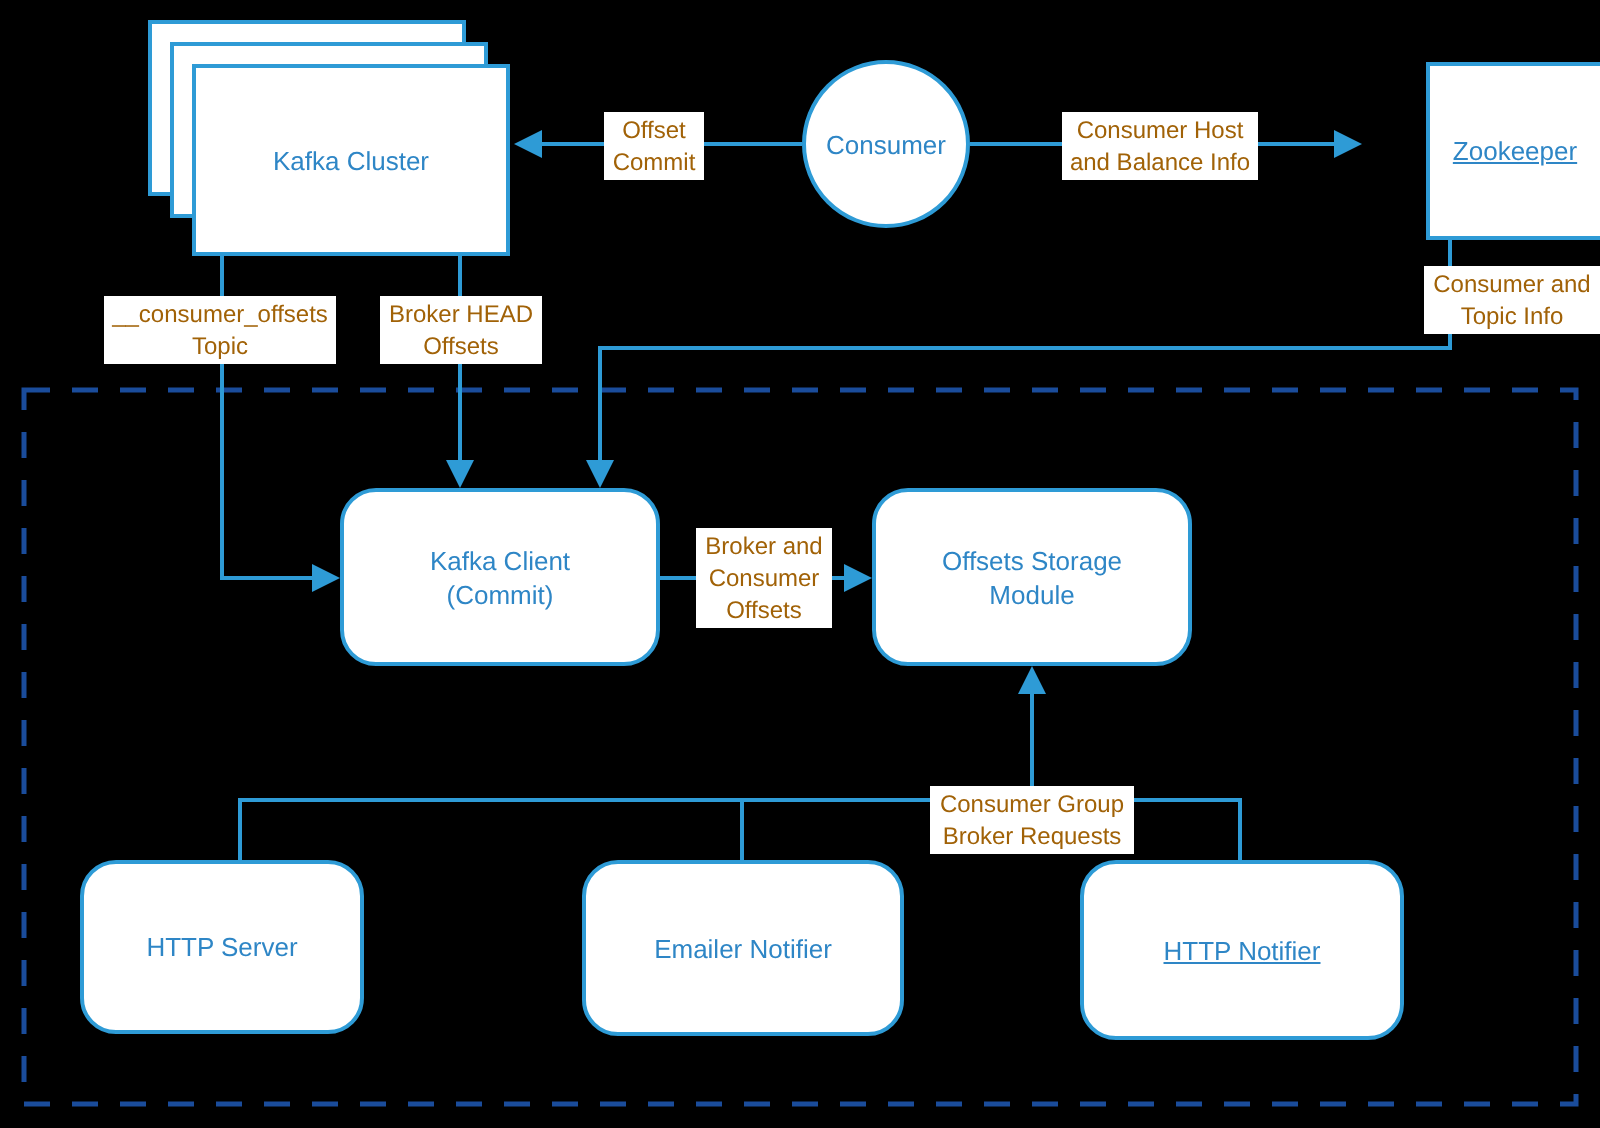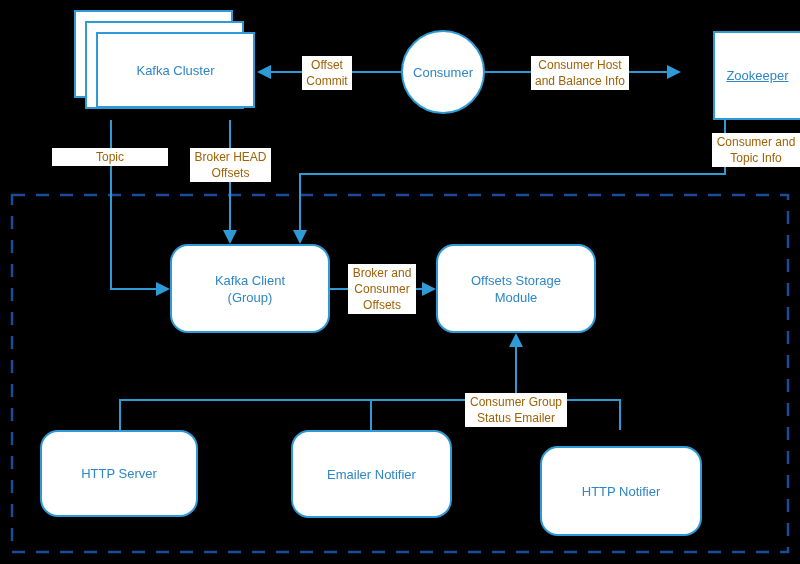--- a/index.html
+++ b/index.html
@@ -52,84 +52,85 @@
     <polygon points="436,289 422,282 422,296" fill="#2E9BD6"></polygon>
 
     <path d="M516 400 V346" stroke="#2E9BD6" stroke-width="2" fill="none"></path>
     <polygon points="516,333 509,347 523,347" fill="#2E9BD6"></polygon>
 
     <path d="M120 430 V400 H620 V430 M371 400 V430" stroke="#2E9BD6" stroke-width="2" fill="none"></path>
   </svg>
 
   <div class="node" style="left:74px;top:10px;width:159px;height:88px;"></div>
   <div class="node" style="left:85px;top:21px;width:159px;height:88px;"></div>
-  <div class="node" style="left:96px;top:32px;width:159px;height:76px;text-align:center;">
+  <div class="node" style="left:96px;top:32px;width:159px;height:96px;text-align:center;">
     <span class="ln">Kafka Cluster</span>
   </div>
 
   <div class="node circle" style="left:401px;top:30px;width:84px;height:84px;">
     <span class="ln">Consumer</span>
   </div>
 
   <div class="node" style="left:713px;top:31px;width:89px;height:89px;text-decoration:underline;">
     <span class="ln">Zookeeper</span>
   </div>
 
   <div class="node rounded" style="left:170px;top:244px;width:160px;height:89px;">
     <span>
       <span class="ln">Kafka Client</span>
-      <span class="ln">(Group)</span>
+      <span class="ln">(Commit)</span>
     </span>
   </div>
 
   <div class="node rounded" style="left:436px;top:244px;width:160px;height:89px;">
     <span>
       <span class="ln">Offsets Storage</span>
       <span class="ln">Module</span>
     </span>
   </div>
 
-  <div class="node rounded" style="left:40px;top:430px;width:158px;height:87px;">
+  <div class="node rounded" style="left:40px;top:430px;width:142px;height:87px;">
     <span class="ln">HTTP Server</span>
   </div>
   <div class="node rounded" style="left:291px;top:430px;width:161px;height:88px;">
     <span class="ln">Emailer Notifier</span>
   </div>
-  <div class="node rounded" style="left:540px;top:446px;width:162px;height:90px;">
+  <div class="node rounded" style="left:540px;top:430px;width:162px;height:90px;text-decoration:underline;">
     <span class="ln">HTTP Notifier</span>
   </div>
 
   <div class="edge-label" style="left:302px;top:56px;width:50px;">
     <span class="ln">Offset</span>
     <span class="ln">Commit</span>
   </div>
 
   <div class="edge-label" style="left:531px;top:56px;width:98px;">
     <span class="ln">Consumer Host</span>
     <span class="ln">and Balance Info</span>
   </div>
 
   <div class="edge-label" style="left:680px;top:133px;width:88px;margin-left:32px;">
     <span class="ln">Consumer and</span>
     <span class="ln">Topic Info</span>
   </div>
 
   <div class="edge-label" style="left:52px;top:148px;width:116px;">
+    <span class="ln">__consumer_offsets</span>
     <span class="ln">Topic</span>
   </div>
 
   <div class="edge-label" style="left:190px;top:148px;width:81px;">
     <span class="ln">Broker HEAD</span>
     <span class="ln">Offsets</span>
   </div>
 
   <div class="edge-label" style="left:348px;top:264px;width:68px;">
     <span class="ln">Broker and</span>
     <span class="ln">Consumer</span>
     <span class="ln">Offsets</span>
   </div>
 
   <div class="edge-label" style="left:465px;top:349px;width:102px;margin-top:44px;">
     <span class="ln">Consumer Group</span>
-    <span class="ln">Status Emailer</span>
+    <span class="ln">Broker Requests</span>
   </div>
 
 </div>
 
 </body></html>

